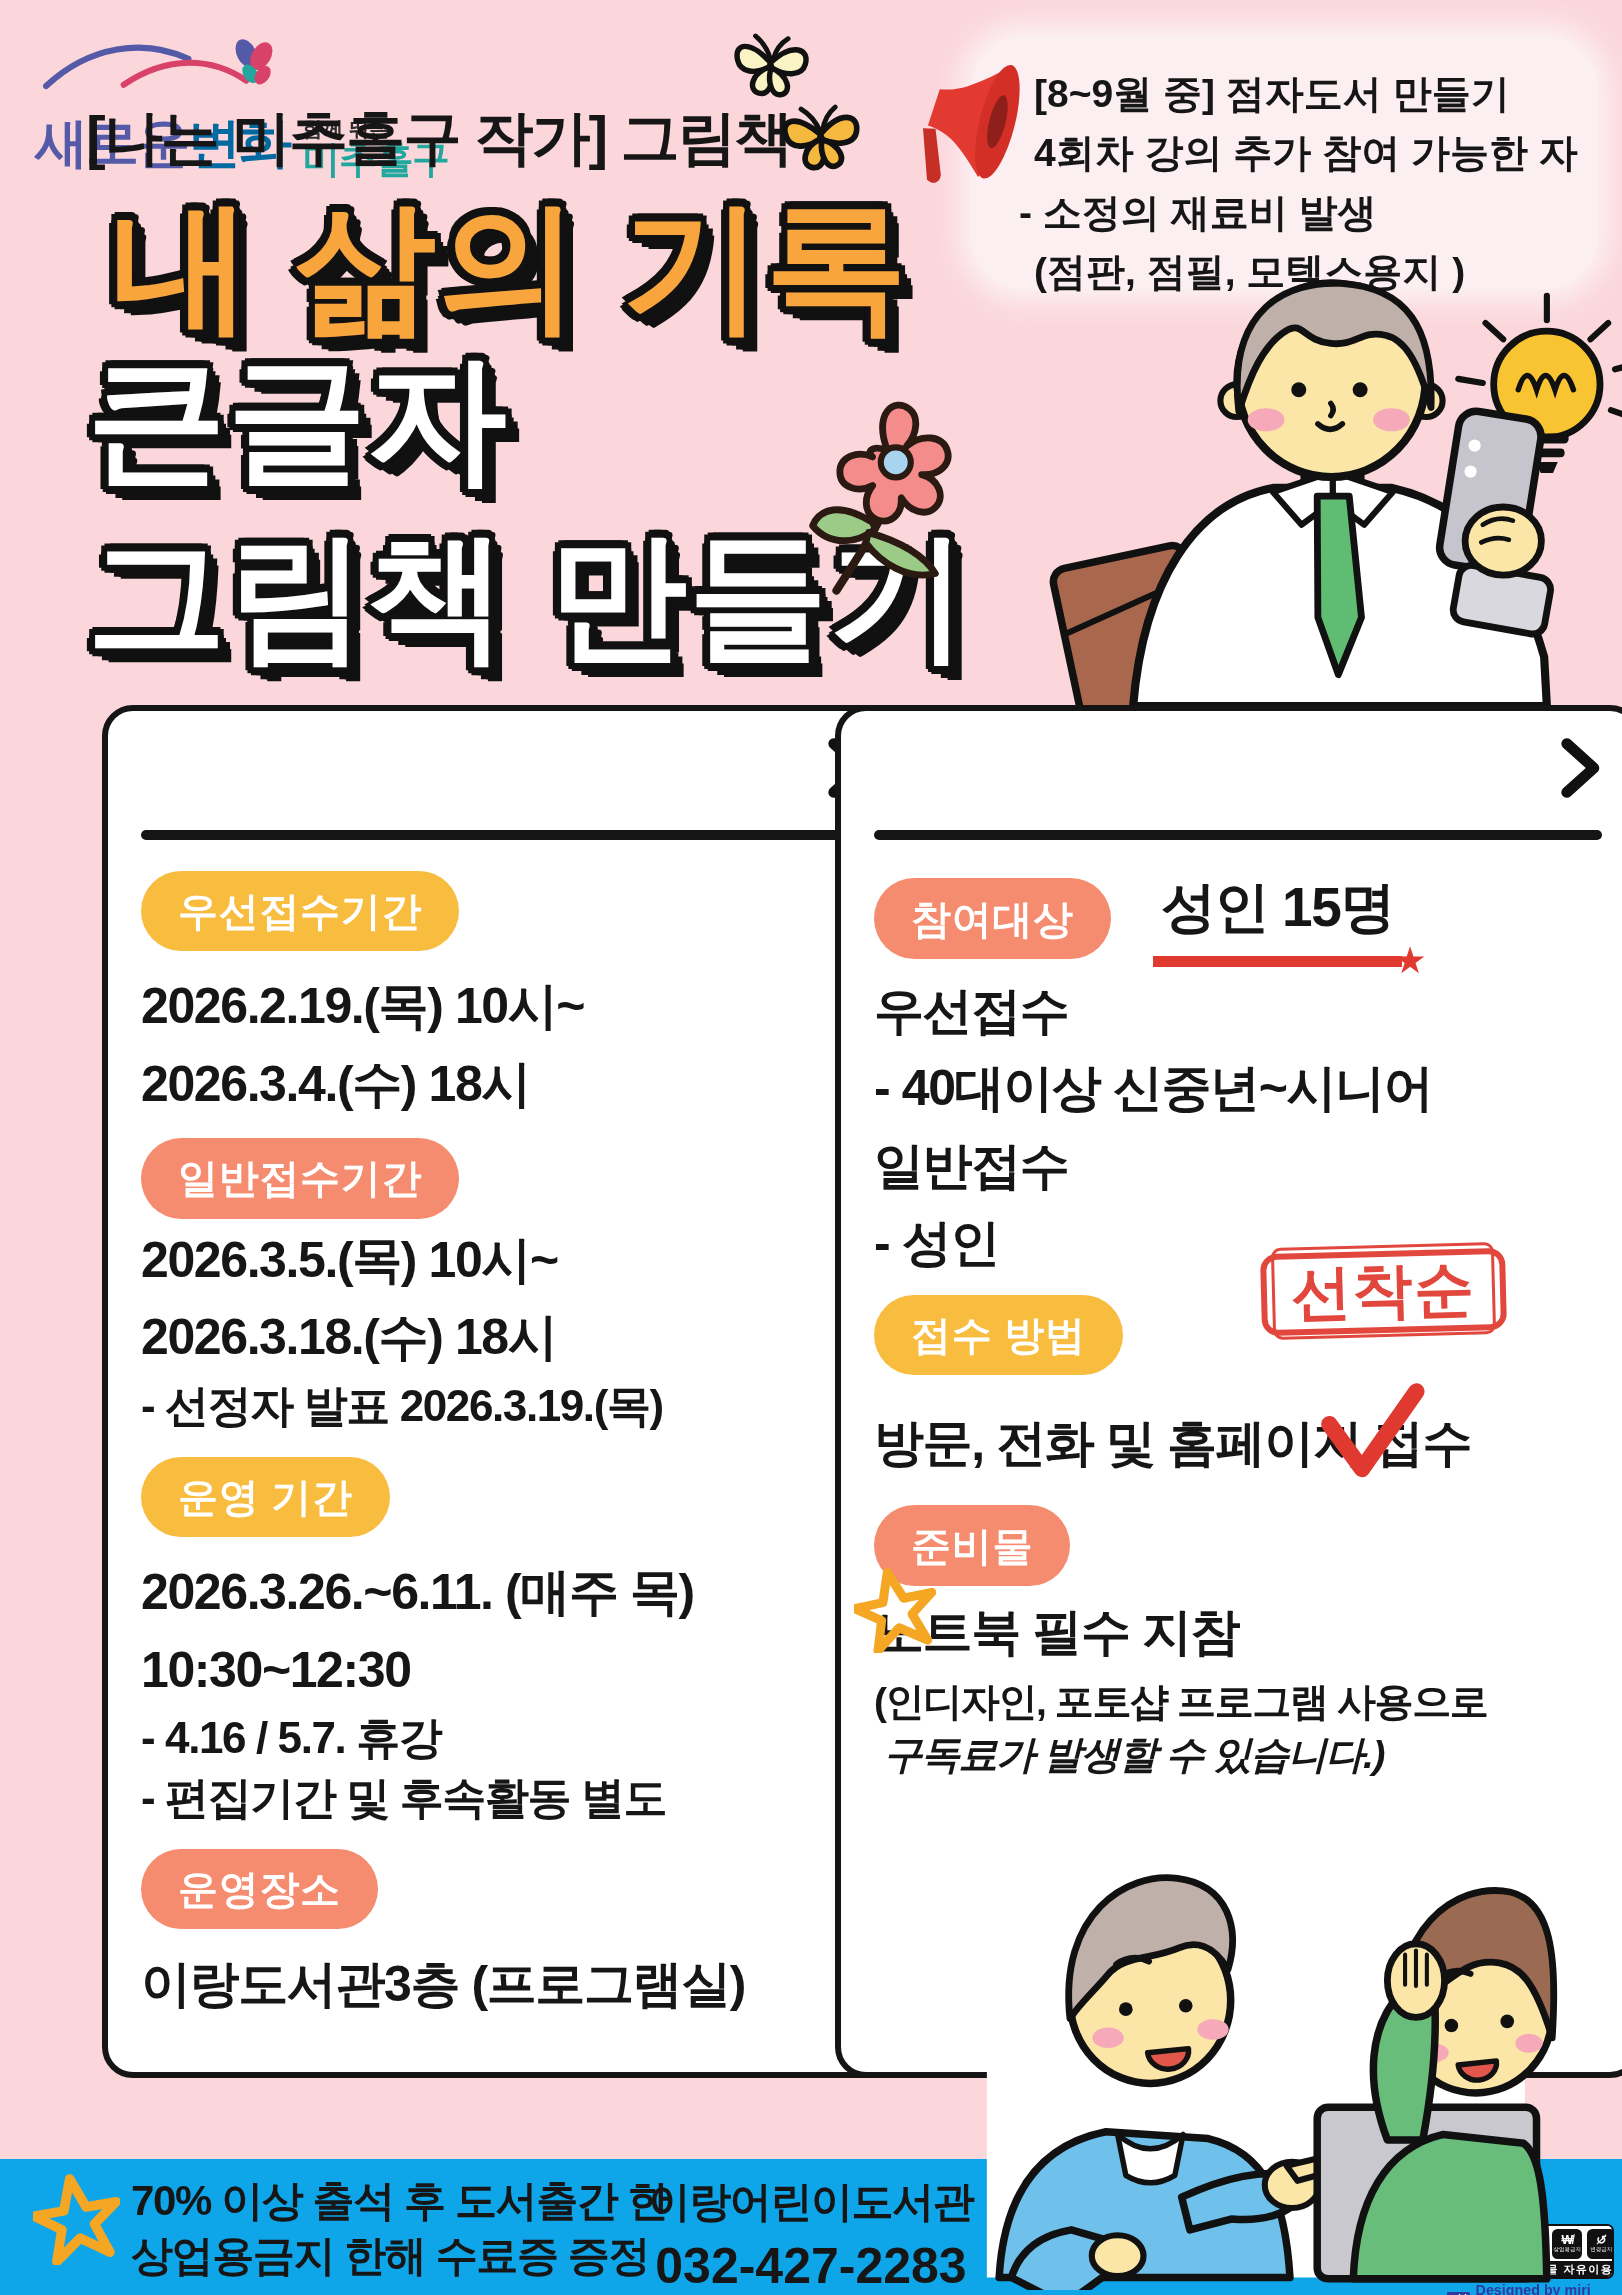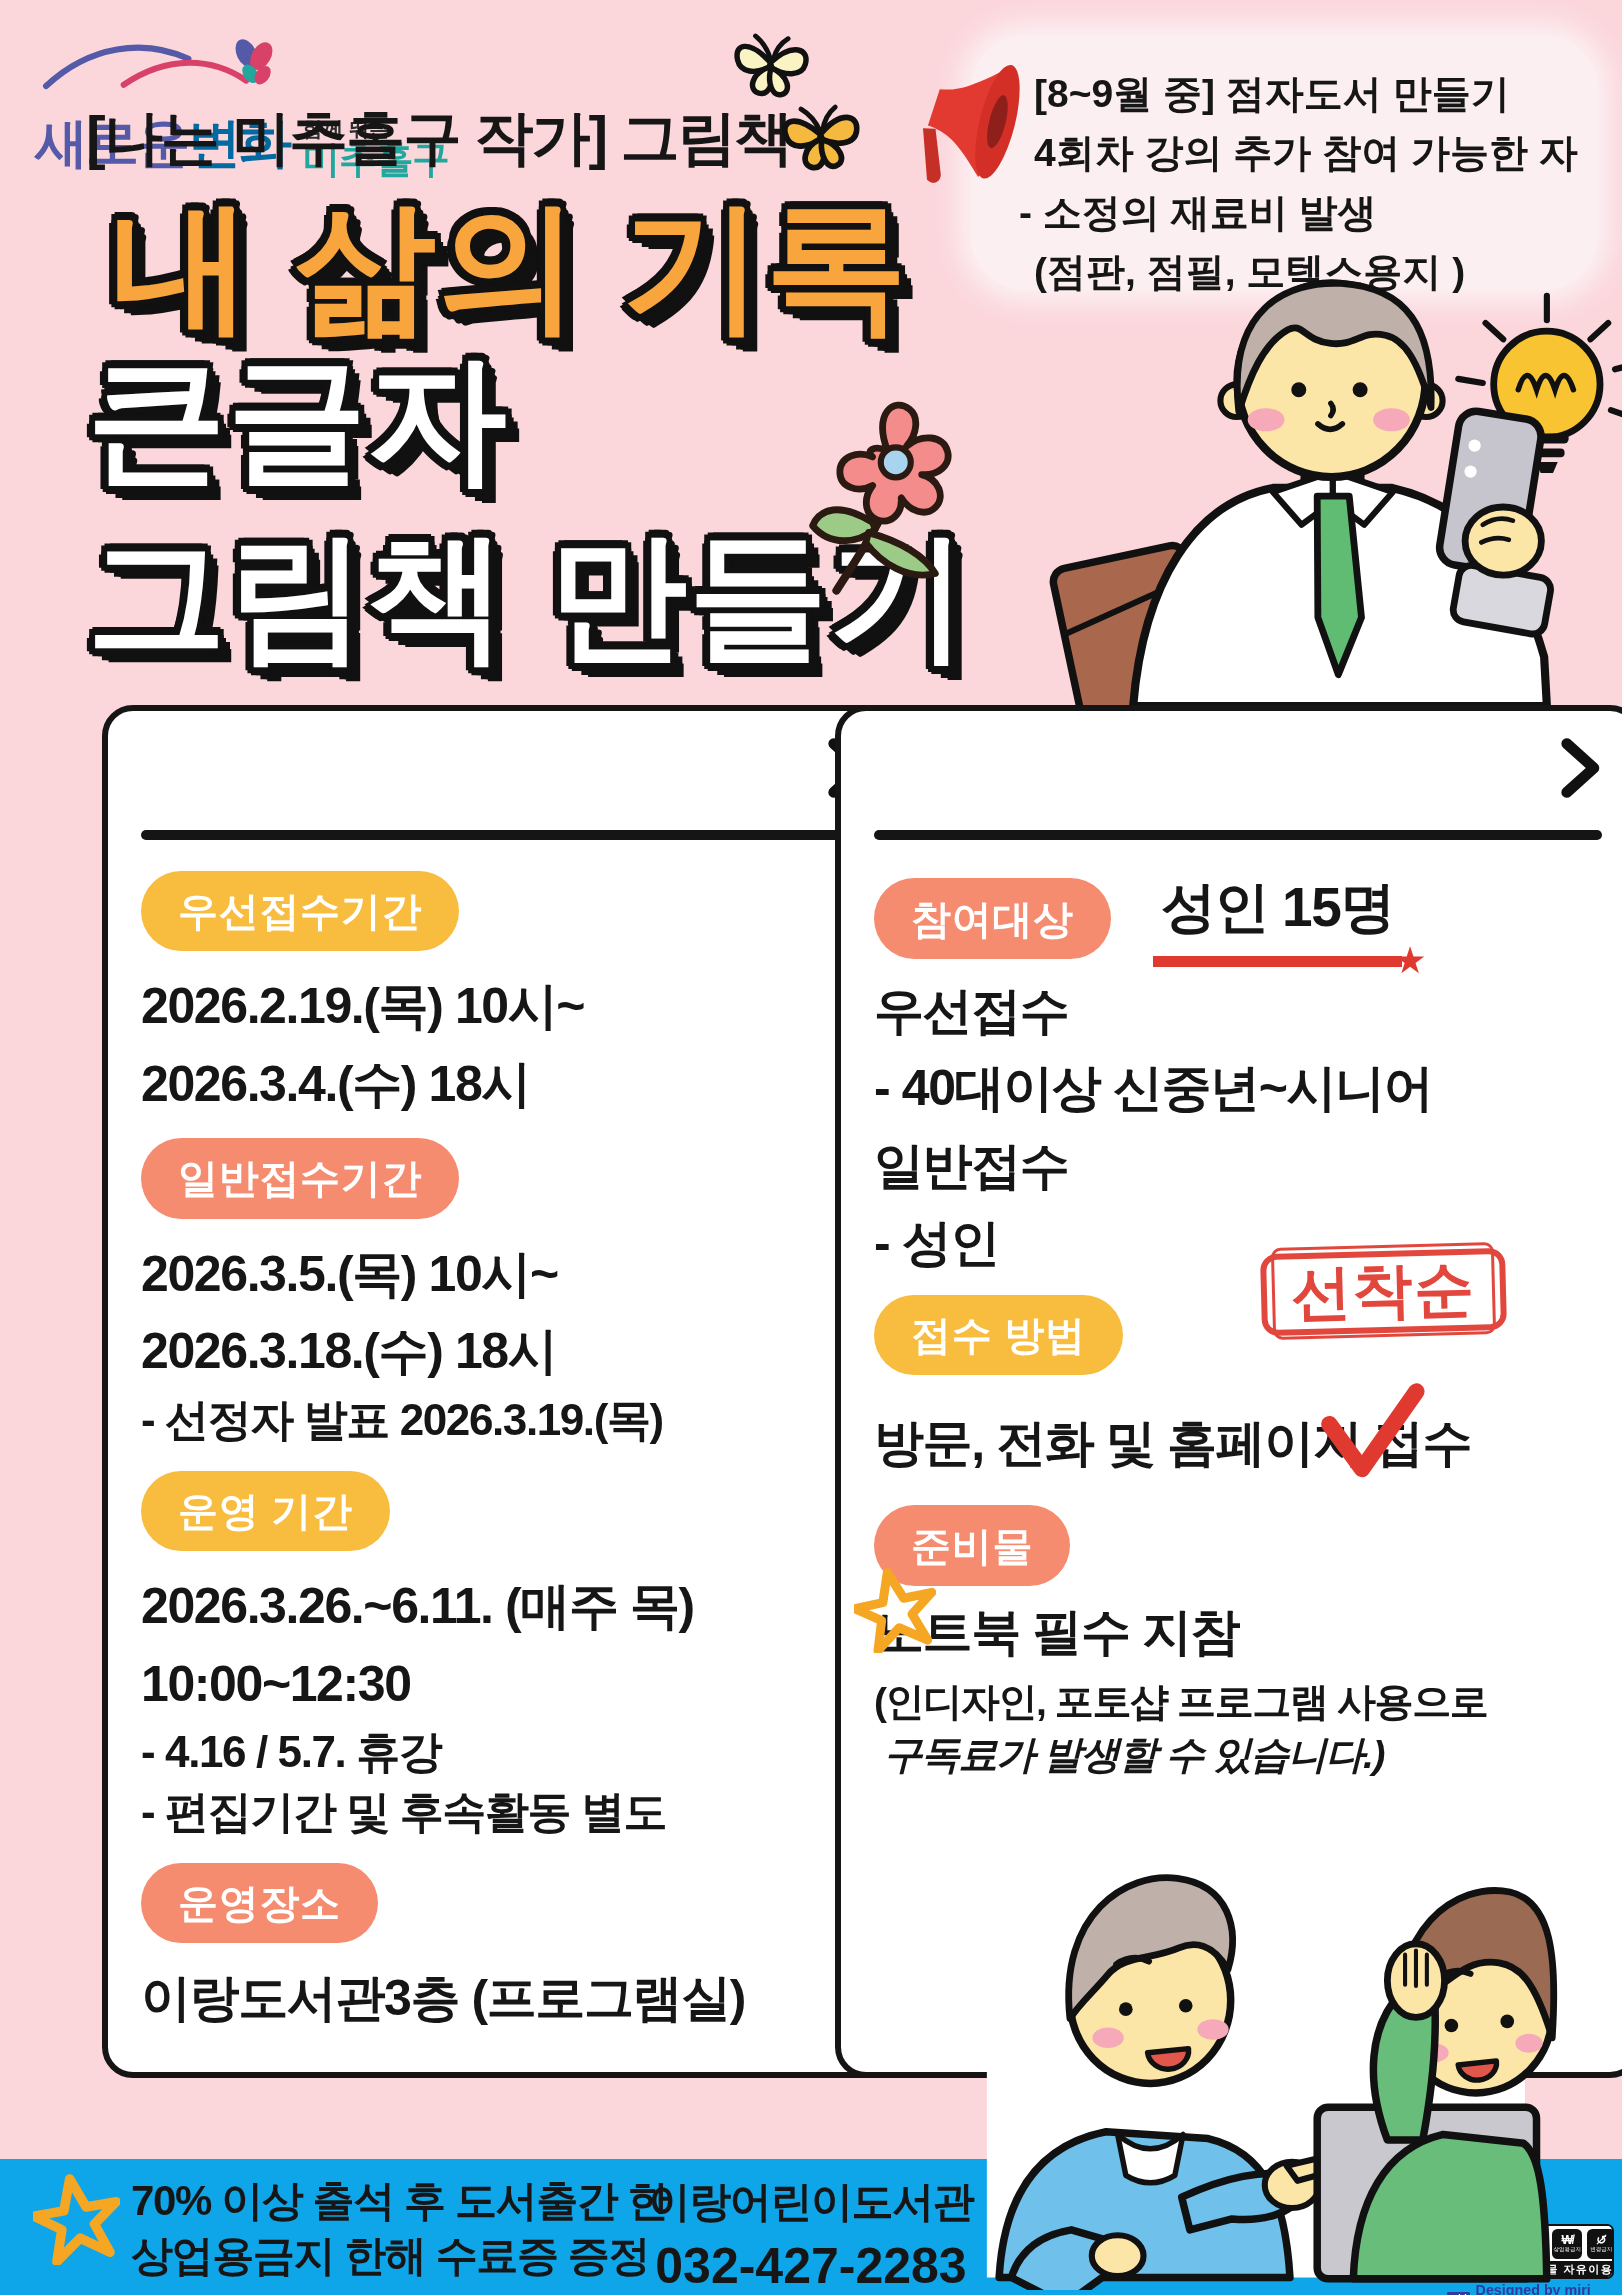--- a/index.html
+++ b/index.html
@@ -224,27 +224,27 @@
           <path d="M10 8 L50 44 L10 80" stroke="#111" stroke-width="16" fill="none" stroke-linecap="round" stroke-linejoin="round"></path>
         </svg>
     </div>
     <div class="card-divider"></div>
 
     <div style="margin-top:31px;"><span class="badge badge-yellow">우선접수기간</span></div>
     <div class="card-line" style="margin-top:29px;">2026.2.19.(목) 10시~</div>
     <div class="card-line" style="margin-top:24.5px;">2026.3.4.(수) 18시</div>
 
     <div style="margin-top:27px;"><span class="badge badge-salmon">일반접수기간</span></div>
-    <div class="card-line" style="margin-top:29px;">2026.3.5.(목) 10시~</div>
+    <div class="card-line" style="margin-top:15px;">2026.3.5.(목) 10시~</div>
     <div class="card-line" style="margin-top:24.5px;">2026.3.18.(수) 18시</div>
     <div class="card-sub" style="margin-top:19px;">- 선정자 발표 2026.3.19.(목)</div>
 
     <div style="margin-top:27px;"><span class="badge badge-yellow">운영 기간</span></div>
     <div class="card-line" style="margin-top:29px;">2026.3.26.~6.11. (매주 목)</div>
-    <div class="card-line" style="margin-top:24.5px;">10:00~12:30</div>
+    <div class="card-line" style="margin-top:24.5px;">10:30~12:30</div>
     <div class="card-sub" style="margin-top:17.7px;">- 4.16 / 5.7. 휴강</div>
     <div class="card-sub" style="margin-top:13.6px;">- 편집기간 및 후속활동 별도</div>
 
     <div style="margin-top:27px;"><span class="badge badge-salmon">운영장소</span></div>
     <div class="card-line" style="margin-top:29px;">이랑도서관3층 (프로그램실)</div>
   </div>
 
   <div class="abs card card-right">
     <div class="card-chevron">
       <svg width="42" height="60" viewBox="0 0 62 88">

